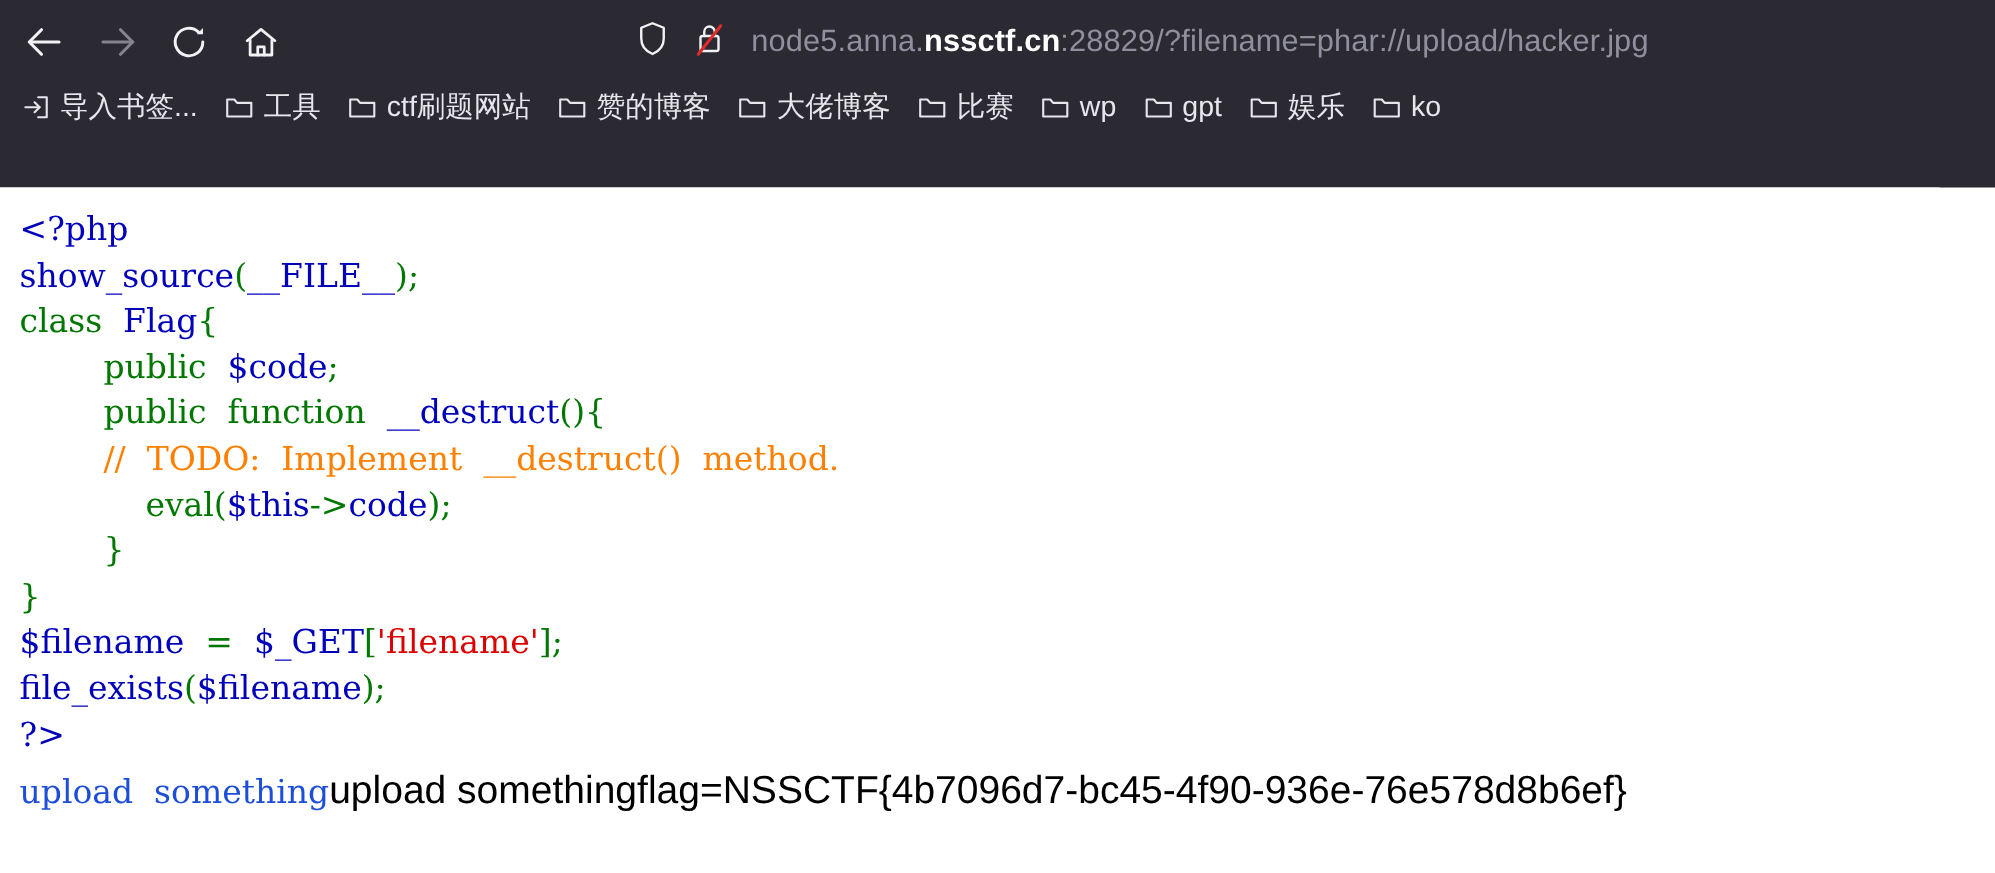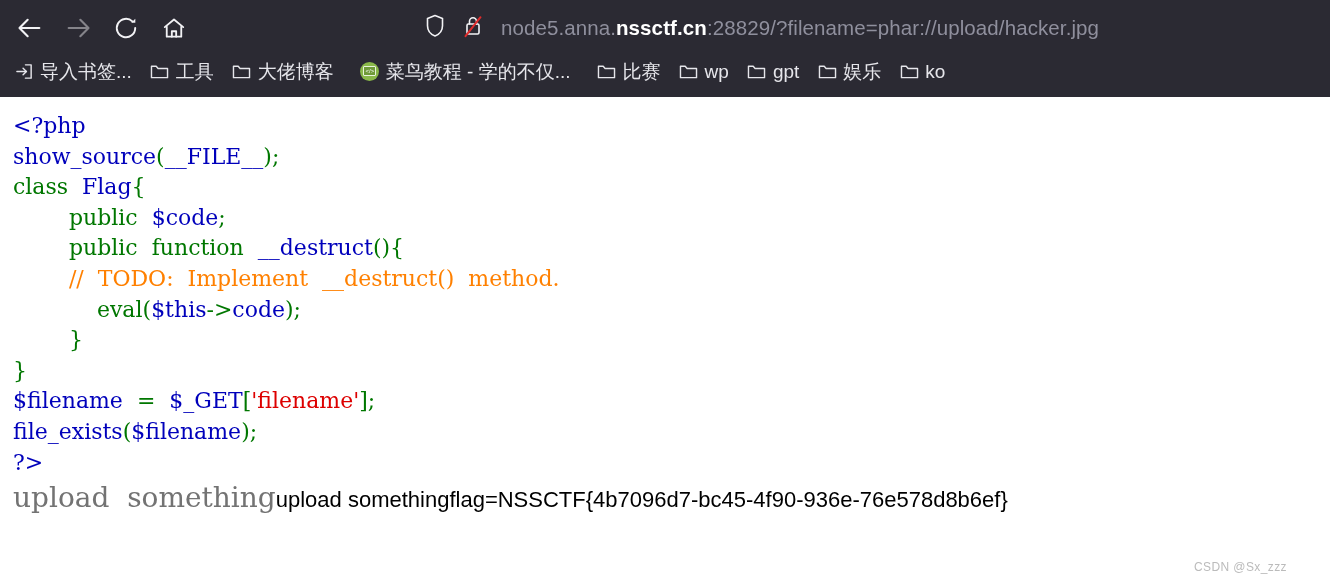--- a/index.html
+++ b/index.html
@@ -12,21 +12,21 @@
     height: 582px;
     overflow: hidden;
     font-family: "Liberation Sans", sans-serif;
     position: relative;
   }
 
   
   .browser-chrome {
     background: #2b2a33;
     width: 1330px;
-    height: 97px;
+    height: 125px;
     position: relative;
     box-sizing: border-box;
   }
 
   
   .toolbar {
     height: 56px;
     display: flex;
     align-items: center;
     padding: 0 10px;
@@ -156,26 +156,26 @@
   .c-comment { color: #ff8000; }
 
   .out-line {
     margin: 0;
     padding-top: 3px;
     white-space: pre;
     line-height: 34px;
   }
   .out-mono {
     font-family: "DejaVu Serif", "Liberation Serif", serif;
-    font-size: 28px;
-    color: #737373;
+    font-size: 22px;
+    color: #1d4ed8;
   }
   .out-sans {
     font-family: "Liberation Sans", sans-serif;
-    font-size: 22px;
+    font-size: 26px;
     color: #000000;
   }
 
   .watermark {
     position: absolute;
     right: 6px;
     bottom: 8px;
     font-size: 12px;
     color: #bbbbbb;
     font-family: "Liberation Sans", sans-serif;
@@ -261,39 +261,47 @@
     <div class="bm-item">
       <span class="bm-ico">
         <svg width="19" height="17" viewBox="0 0 20 18" fill="none" stroke="#e6e6eb" stroke-width="1.5" stroke-linejoin="round">
             <path d="M1.5 15.5v-12h5l2 2.4h10v9.6z"></path>
           </svg>
       </span>
       <span class="bm-label">工具</span>
     </div>
 
 
-
+    <div class="bm-item">
+      <span class="bm-ico">
+        <svg width="19" height="17" viewBox="0 0 20 18" fill="none" stroke="#e6e6eb" stroke-width="1.5" stroke-linejoin="round">
+            <path d="M1.5 15.5v-12h5l2 2.4h10v9.6z"></path>
+          </svg>
+      </span>
+      <span class="bm-label">ctf刷题网站</span>
+    </div>
+
+    <div class="bm-item">
+      <span class="bm-ico">
+        <svg width="19" height="17" viewBox="0 0 20 18" fill="none" stroke="#e6e6eb" stroke-width="1.5" stroke-linejoin="round">
+            <path d="M1.5 15.5v-12h5l2 2.4h10v9.6z"></path>
+          </svg>
+      </span>
+      <span class="bm-label">赞的博客</span>
+    </div>
 
     <div class="bm-item">
       <span class="bm-ico">
         <svg width="19" height="17" viewBox="0 0 20 18" fill="none" stroke="#e6e6eb" stroke-width="1.5" stroke-linejoin="round">
             <path d="M1.5 15.5v-12h5l2 2.4h10v9.6z"></path>
           </svg>
       </span>
       <span class="bm-label">大佬博客</span>
     </div>
 
-    <div class="bm-item" style="margin-left:8px;margin-right:14px;">
-      <span class="bm-ico">
-        <span class="bm-fav-cainiao">
-            <span class="fav-win">&lt;/&gt;</span>
-          </span>
-      </span>
-      <span class="bm-label">菜鸟教程 - 学的不仅...</span>
-    </div>
 
     <div class="bm-item">
       <span class="bm-ico">
         <svg width="19" height="17" viewBox="0 0 20 18" fill="none" stroke="#e6e6eb" stroke-width="1.5" stroke-linejoin="round">
             <path d="M1.5 15.5v-12h5l2 2.4h10v9.6z"></path>
           </svg>
       </span>
       <span class="bm-label">比赛</span>
     </div>
 

